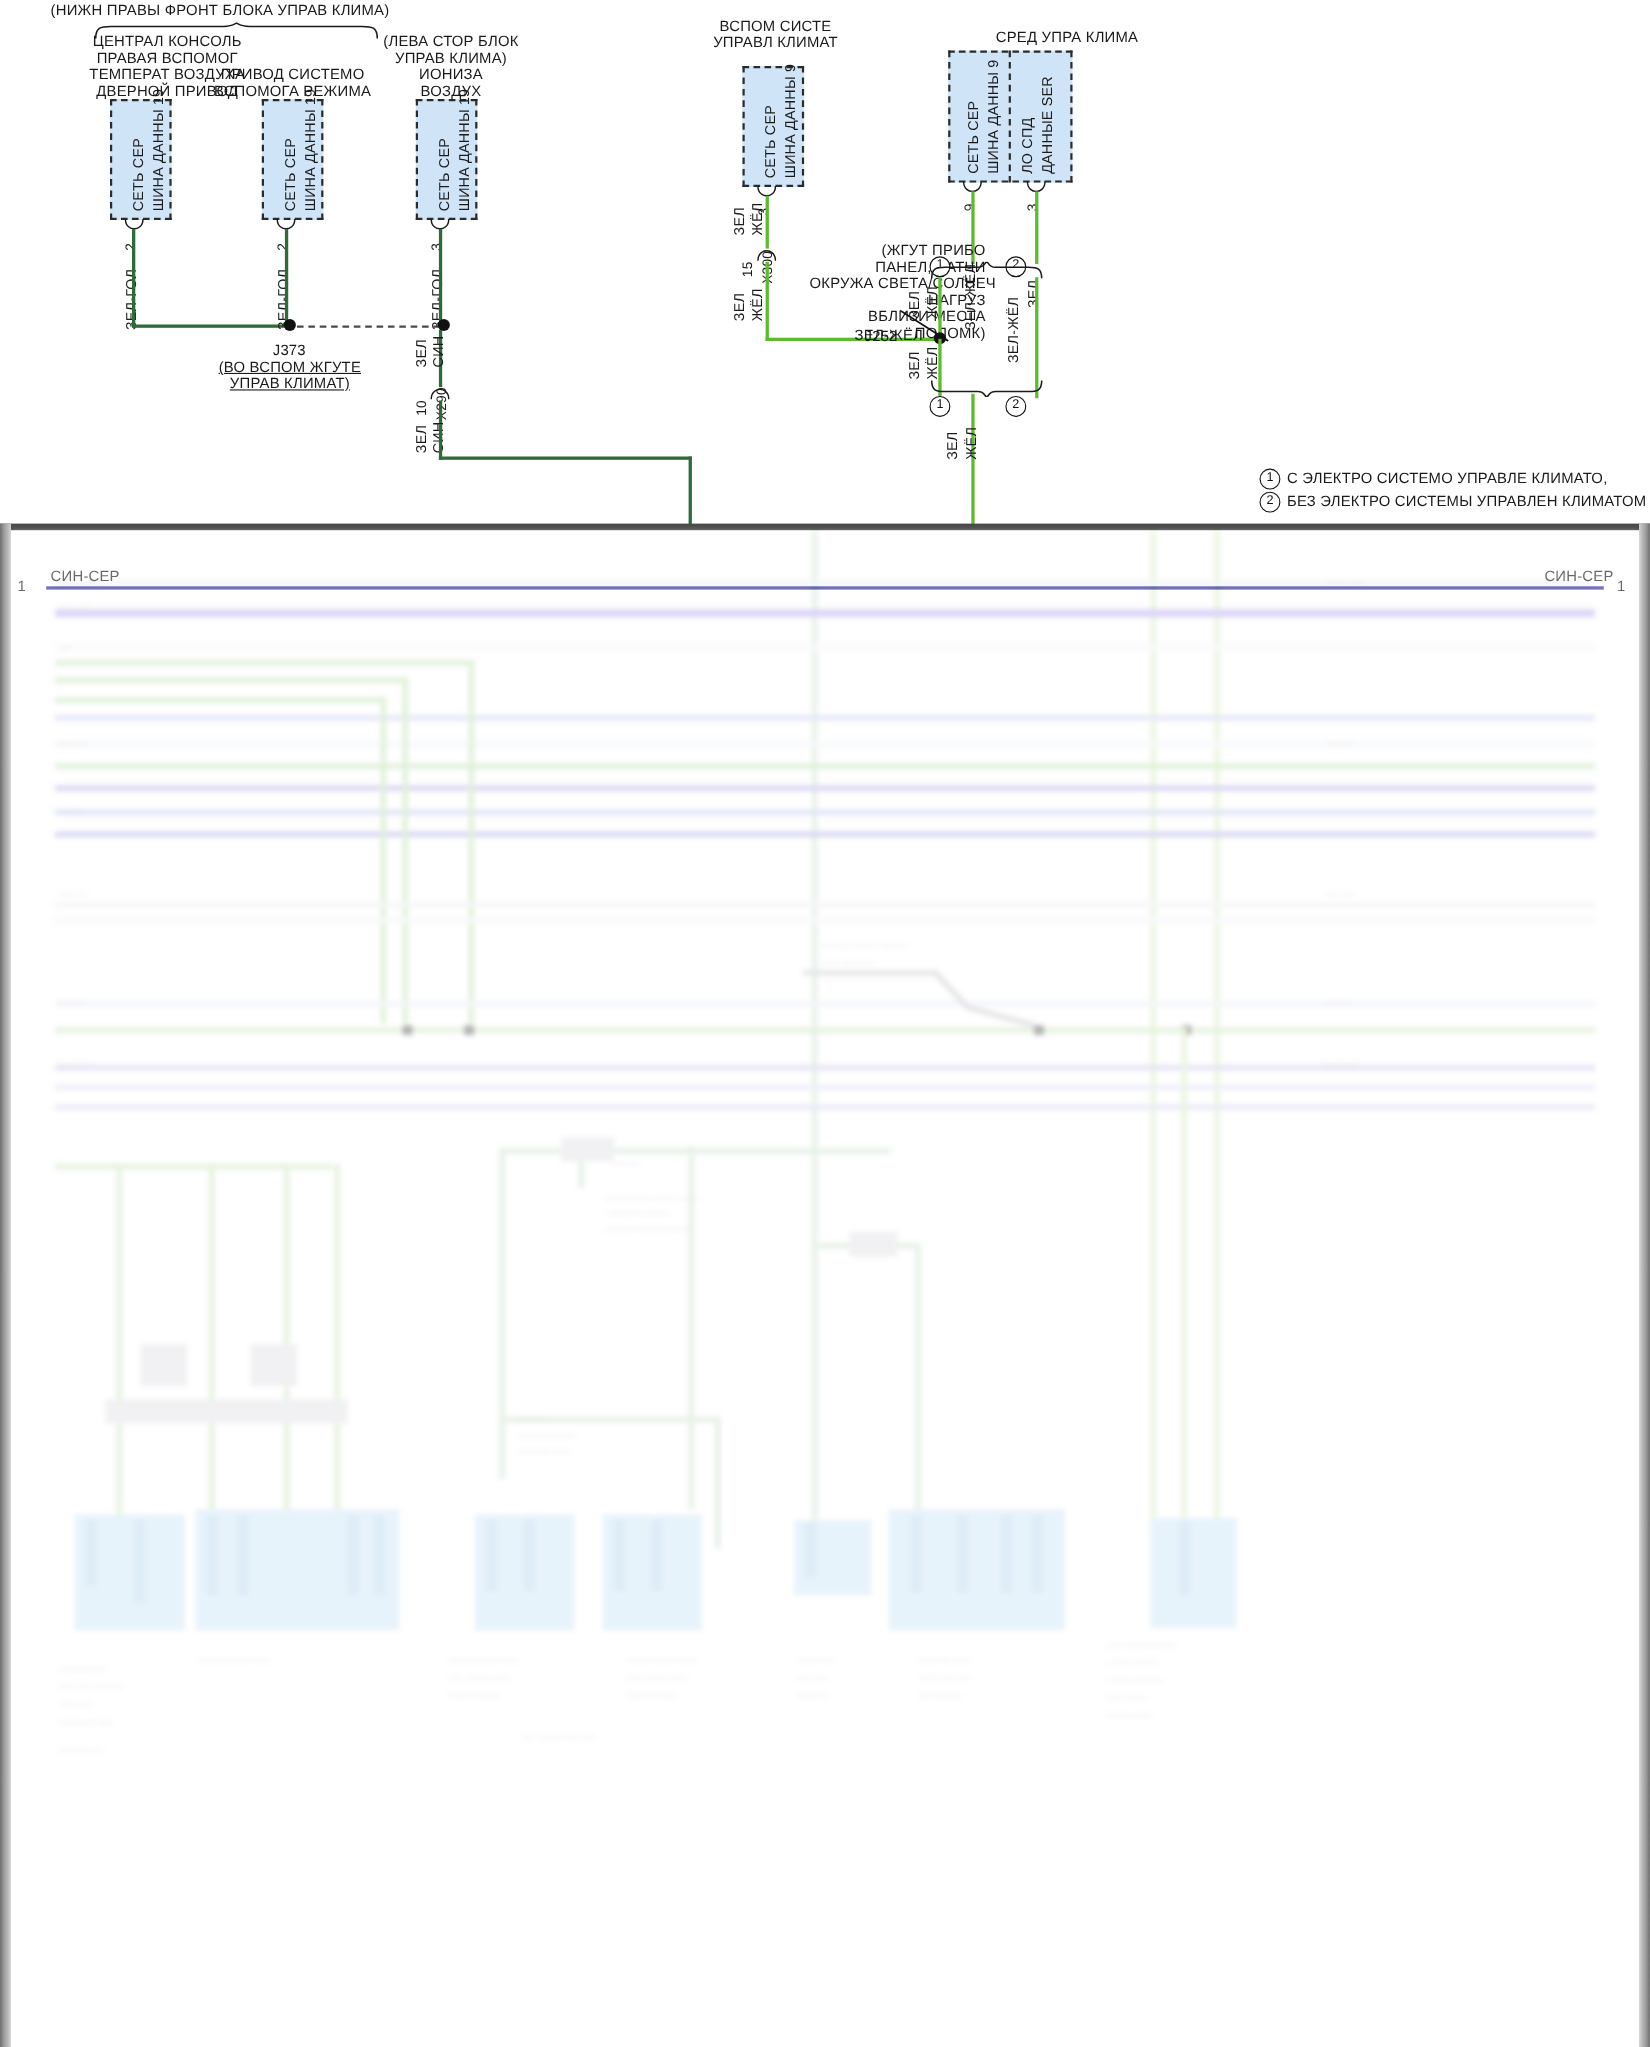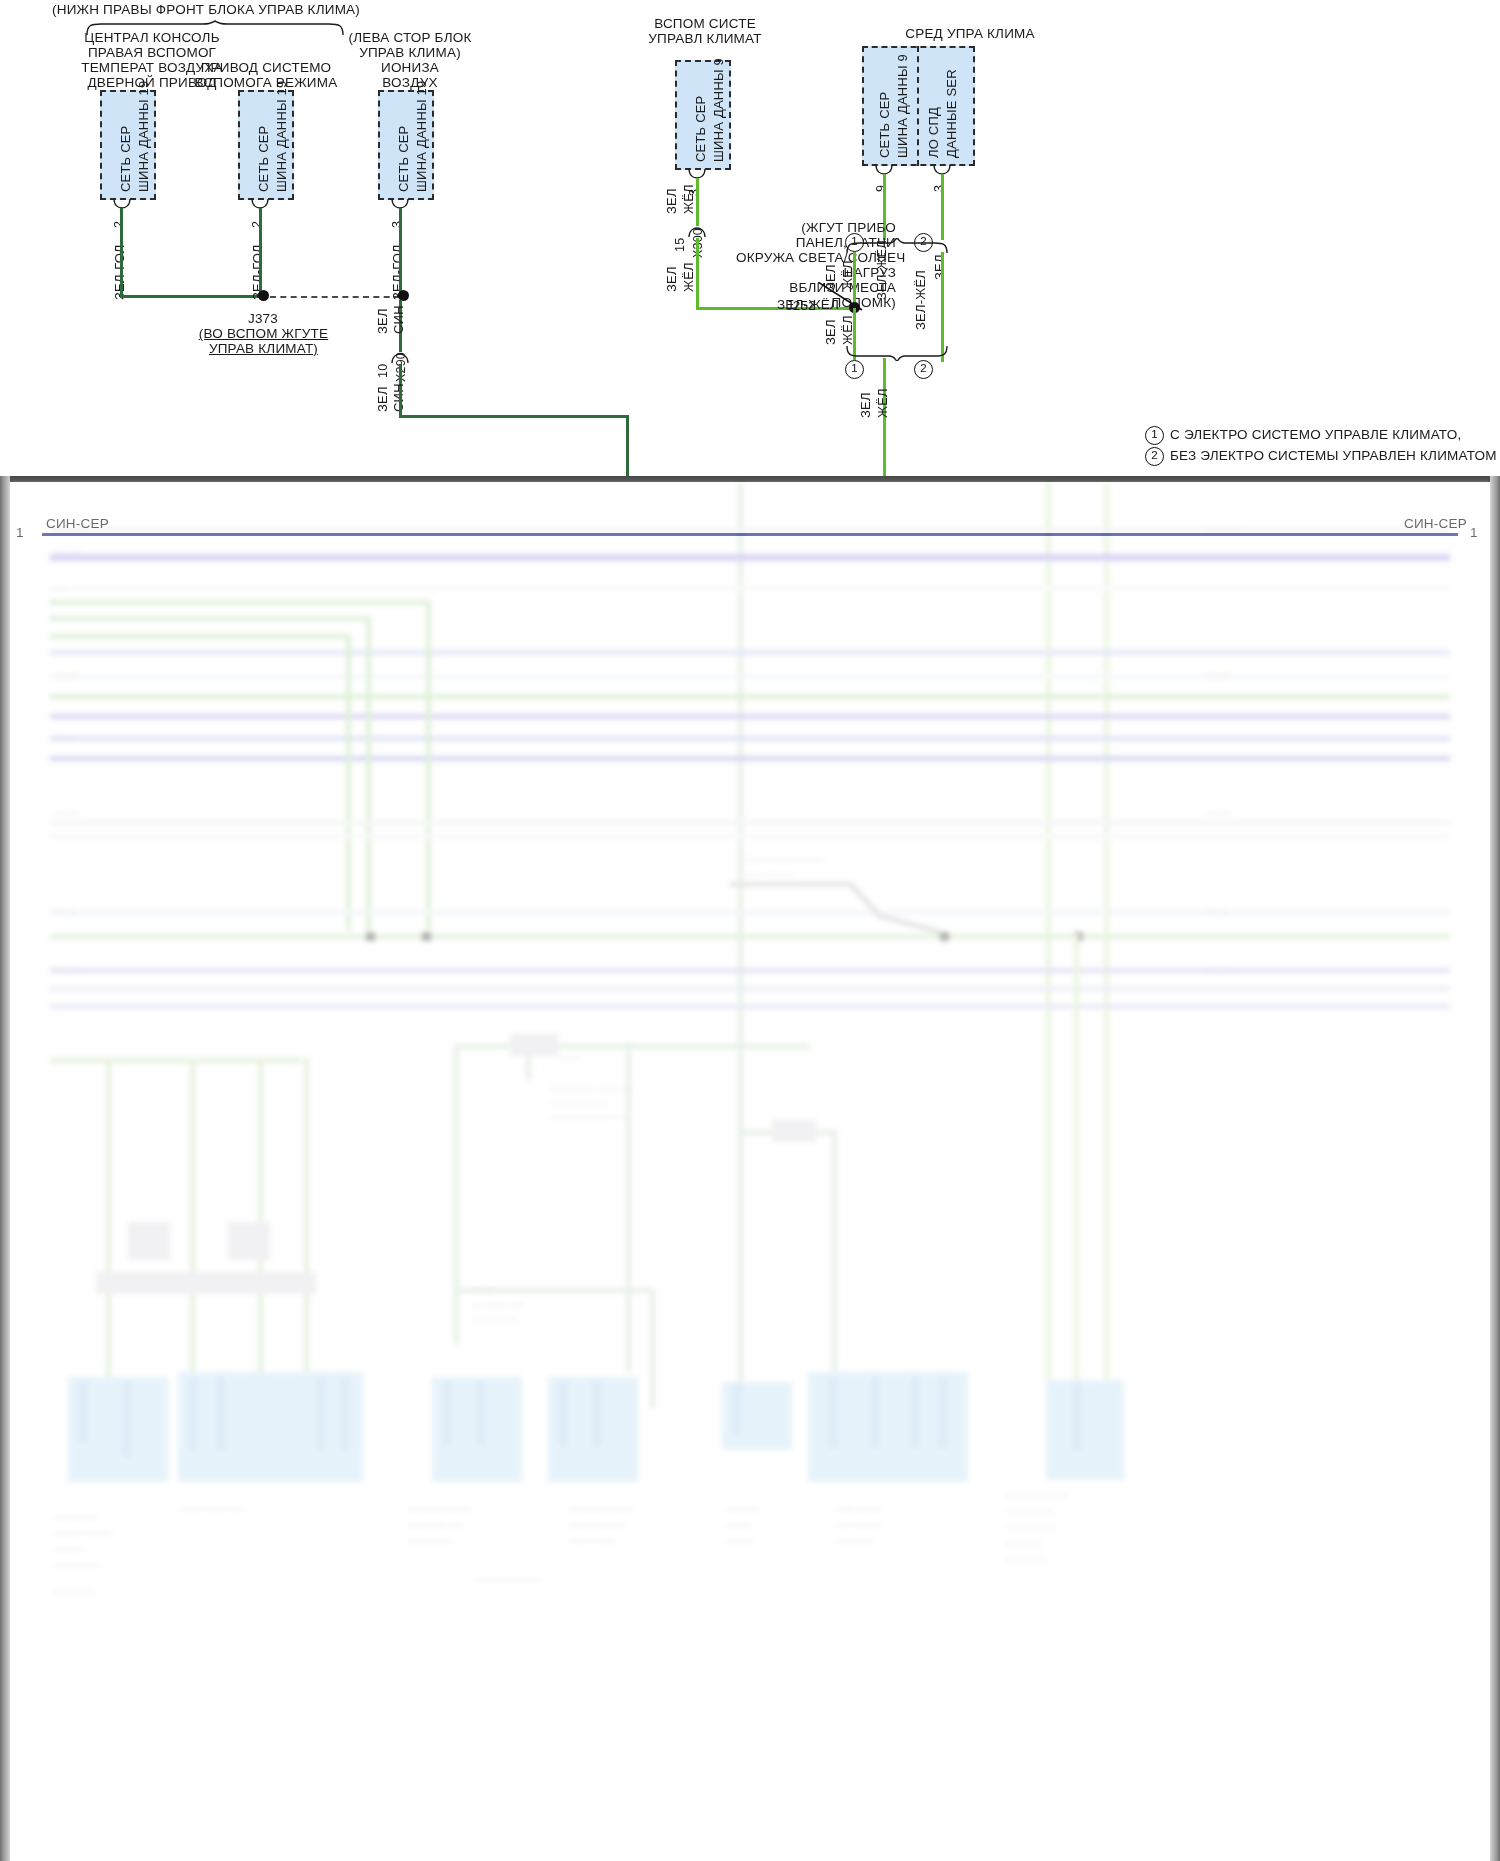--- a/index.html
+++ b/index.html
@@ -46,21 +46,21 @@
   #ghost .gt{position:absolute;font-size:9px;color:#3a3a3a;white-space:nowrap;}
   #ghost .gbox{position:absolute;background:#bcddf5;}
   #ghost .gpin{position:absolute;background:#9ec9e8;}
   #ghost .gdot{position:absolute;width:9px;height:9px;background:#222;border-radius:1px;}
 </style>
 </head>
 <body>
 
 <div id="page">
 
-  <div class="lbl" style="left:40px;top:2px;width:320px;font-size:13.5px;text-align:right;">(НИЖН ПРАВЫ ФРОНТ БЛОКА УПРАВ КЛИМА)</div>
+  <div class="lbl" style="left:40px;top:2px;width:320px;font-size:13.5px;">(НИЖН ПРАВЫ ФРОНТ БЛОКА УПРАВ КЛИМА)</div>
 
   <svg class="abs" style="left:85px;top:20px;width:260px;height:16px;" viewBox="0 0 260 16">
     <path d="M2,15 C2,5 6,4 16,4 L118,4 C126,4 128,2 130,1 C132,2 134,4 142,4 L244,4 C254,4 258,5 258,15" fill="none" stroke="#1a1a1a" stroke-width="1.4"></path>
   </svg>
 
   <div class="lbl" style="left:52px;top:30px;width:200px;">ЦЕНТРАЛ КОНСОЛЬ
 ПРАВАЯ ВСПОМОГ
 ТЕМПЕРАТ ВОЗДУХА
 ДВЕРНОЙ ПРИВОД</div>
   <div class="conn" style="left:100px;top:90px;width:56px;height:110px;"></div>

